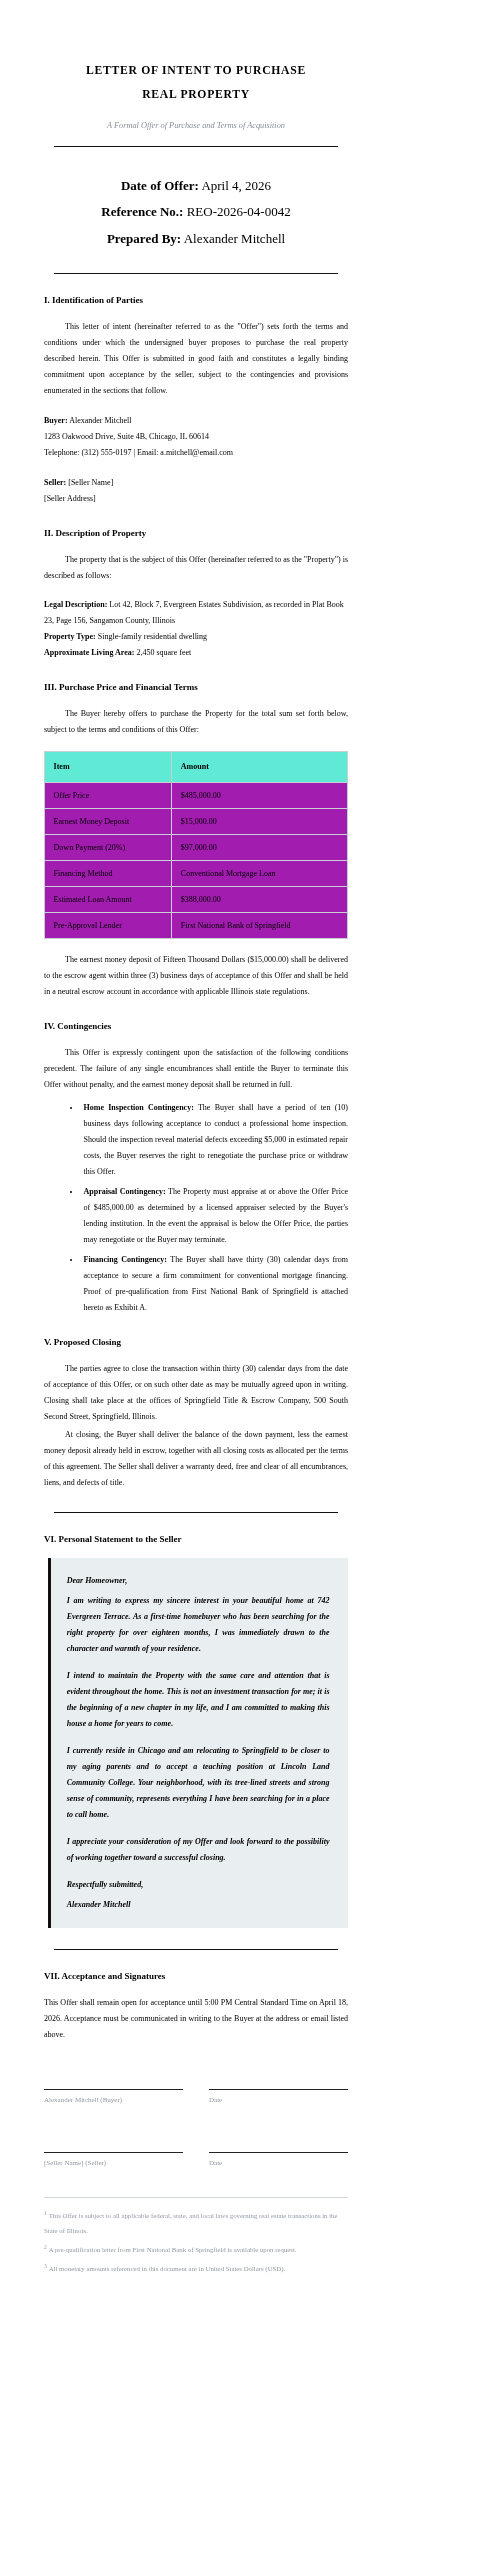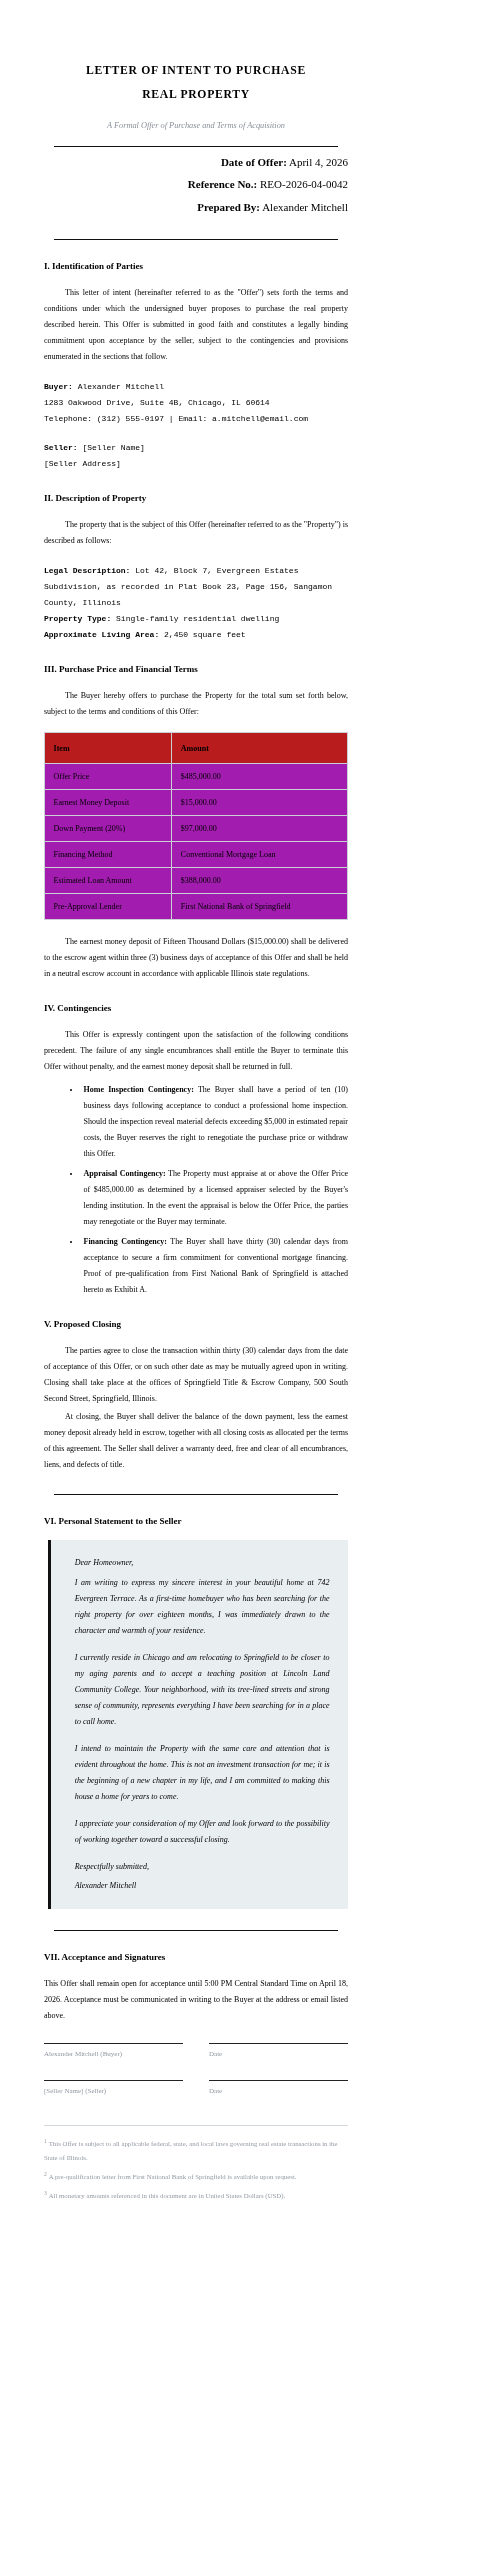--- a/index.html
+++ b/index.html
@@ -36,24 +36,24 @@
   }
   .rule-heavy {
     border: none;
     border-top: 1.9px solid #111111;
     margin: 16px 10px 0 10px;
   }
   .rule-heavy.bottom {
     margin: 21px 10px 18.5px 10px;
   }
   .meta {
-    text-align: right;
-    font-size: 11px;
+    text-align: center;
+    font-size: 13px;
     line-height: 2.05;
-    margin-top: 4px;
+    margin-top: 26px;
   }
   .meta div { margin: 0; }
   .meta b { font-weight: bold; }
 
   
   h2.section-heading {
     font-size: 9px;
     font-weight: bold;
     margin: 21px 0 12.3px 0;
     line-height: 1.3;
@@ -66,38 +66,38 @@
     text-indent: 21px;
   }
   p.body-text.noindent { text-indent: 0; }
   p.flush {
     font-size: 8px;
     line-height: 2.0;
     margin: 0;
     text-align: left;
   }
   .party-block { margin: 13.6px 0 0 0; }
-  .party-block p { margin: 0; font-family: Liberation Mono, monospace; }
+  .party-block p { margin: 0; }
 
   
   table.finance {
     border-collapse: collapse;
     width: 100%;
     margin: 12.3px 0 13.6px 0;
     font-size: 8px;
   }
   table.finance th,
   table.finance td {
     border: 0.6px solid #c9cfd4;
     padding: 8px 8.6px;
     text-align: left;
     vertical-align: middle;
   }
   table.finance th {
-    background: #b91c1c;
+    background: #5eead4;
     font-weight: bold;
     padding-top: 10.5px;
     padding-bottom: 10.5px;
   }
   table.finance td { background: #a21caf; }
   table.finance col.c1 { width: 42%; }
 
   
   ul.contingency-list {
     margin: 7.4px 0 0 0;
@@ -116,31 +116,32 @@
   .callout {
     background: #e9eef0;
     border-left: 3.1px solid #111111;
     padding: 15px 18.5px 15px 16px;
     margin: 12.3px 0 0 3.7px;
     font-style: italic;
     font-size: 8px;
     line-height: 2.0;
   }
   .callout p {
-    margin: 0 0 11px 8px;
+    margin: 0 0 11px 0;
     text-align: justify;
+    font-weight: bold;
   }
   .callout p.tight { margin-bottom: 3.7px; text-align: left; }
   .callout p.sig { margin-bottom: 0; text-align: left; }
 
   
   .sig-grid {
     display: flex;
     gap: 26px;
-    margin-top: 19px;
+    margin-top: 46px;
   }
   .sig-col { flex: 1; }
   .sig-line {
     border-top: 1px solid #222222;
     margin-bottom: 5px;
   }
   .sig-label {
     font-size: 7px;
     color: #9298a1;
     line-height: 1.6;
@@ -291,22 +292,22 @@
   <p class="body-text">The parties agree to close the transaction within thirty (30) calendar days from the date of acceptance of this Offer, or on such other date as may be mutually agreed upon in writing. Closing shall take place at the offices of Springfield Title &amp; Escrow Company, 500 South Second Street, Springfield, Illinois.</p>
   <p class="body-text">At closing, the Buyer shall deliver the balance of the down payment, less the earnest money deposit already held in escrow, together with all closing costs as allocated per the terms of this agreement. The Seller shall deliver a warranty deed, free and clear of all encumbrances, liens, and defects of title.</p>
 
   <hr class="rule-heavy bottom">
 
   <h2 class="section-heading">VI. Personal Statement to the Seller</h2>
 
   <div class="callout">
     <p class="tight">Dear Homeowner,</p>
     <p>I am writing to express my sincere interest in your beautiful home at 742 Evergreen Terrace. As a first-time homebuyer who has been searching for the right property for over eighteen months, I was immediately drawn to the character and warmth of your residence.</p>
+    <p>I intend to maintain the Property with the same care and attention that is evident throughout the home. This is not an investment transaction for me; it is the beginning of a new chapter in my life, and I am committed to making this house a home for years to come.</p>
     <p>I currently reside in Chicago and am relocating to Springfield to be closer to my aging parents and to accept a teaching position at Lincoln Land Community College. Your neighborhood, with its tree-lined streets and strong sense of community, represents everything I have been searching for in a place to call home.</p>
-    <p>I intend to maintain the Property with the same care and attention that is evident throughout the home. This is not an investment transaction for me; it is the beginning of a new chapter in my life, and I am committed to making this house a home for years to come.</p>
     <p>I appreciate your consideration of my Offer and look forward to the possibility of working together toward a successful closing.</p>
     <p class="tight">Respectfully submitted,</p>
     <p class="sig">Alexander Mitchell</p>
   </div>
 
   <hr class="rule-heavy bottom">
 
   <h2 class="section-heading">VII. Acceptance and Signatures</h2>
   <p class="body-text noindent">This Offer shall remain open for acceptance until 5:00 PM Central Standard Time on April 18, 2026. Acceptance must be communicated in writing to the Buyer at the address or email listed above.</p>
 

